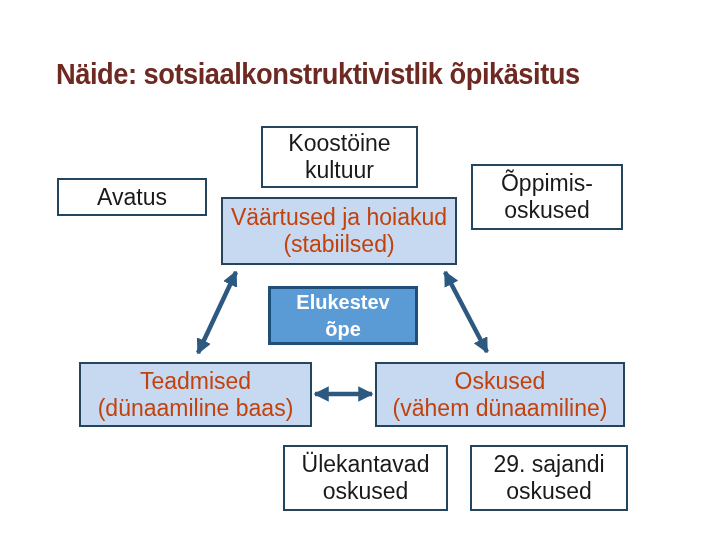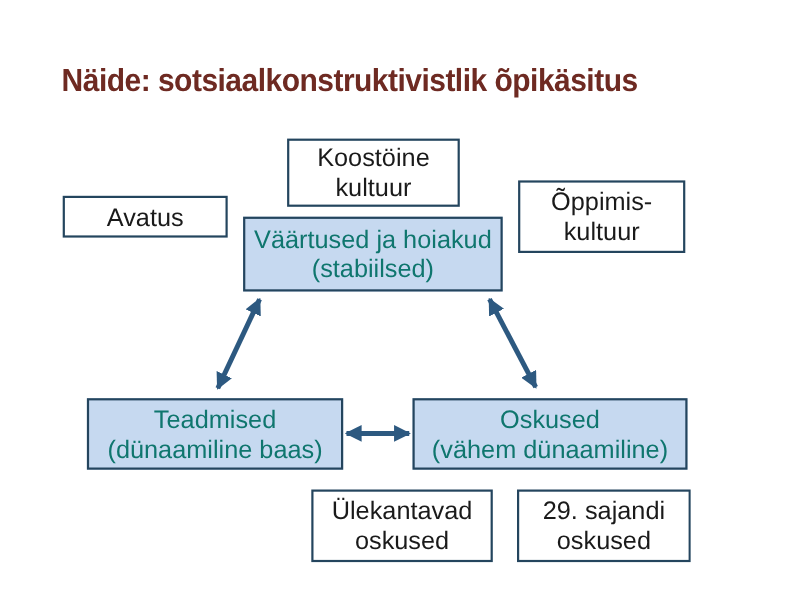--- a/index.html
+++ b/index.html
@@ -13,21 +13,21 @@
     letter-spacing:-0.5px; transform:scaleX(0.94); transform-origin:0 50%;
     white-space:nowrap;
   }
   .box {
     position:absolute; box-sizing:border-box;
     display:flex; align-items:center; justify-content:center;
     text-align:center; white-space:pre-line;
     border:2px solid #24455E; font-size:23px; line-height:27px;
   }
   .box--white  { background:#ffffff; color:#1a1a1a; }
-  .box--light  { background:#C6D9F0; color:#0f766e; }
+  .box--light  { background:#C6D9F0; color:#c2410c; }
   .box--medium { background:#5B9BD5; color:#ffffff; font-weight:bold;
                  border:3px solid #1F4E79; font-size:20px; }
   .b-koostoine   { left:261px; top:126px; width:157px; height:62px; }
   .b-avatus      { left:57px;  top:178px; width:150px; height:38px; }
   .b-oppimis     { left:471px; top:164px; width:152px; height:66px; }
   .b-vaartused   { left:221px; top:197px; width:236px; height:68px; }
   .b-elukestev   { left:268px; top:286px; width:150px; height:59px; }
   .b-uldpadev    { left:527px; top:286px; width:176px; height:34px; }
   .b-teadmised   { left:79px;  top:362px; width:233px; height:65px; }
   .b-oskused     { left:375px; top:362px; width:250px; height:65px; }
@@ -55,23 +55,25 @@
     <line x1="445" y1="272" x2="487" y2="352" stroke="#2D5980" stroke-width="4.5" marker-start="url(#mStart)" marker-end="url(#mEnd)"></line>
     <line x1="315" y1="394" x2="372" y2="394" stroke="#2D5980" stroke-width="4.5" marker-start="url(#mStart)" marker-end="url(#mEnd)"></line>
   </svg>
 
   <div class="title">Näide: sotsiaalkonstruktivistlik õpikäsitus</div>
 
   <div class="box box--white  b-koostoine">Koostöine
 kultuur</div>
   <div class="box box--white  b-avatus">Avatus</div>
   <div class="box box--white  b-oppimis">Õppimis-
-kultuur</div>
+oskused</div>
   <div class="box box--light  b-vaartused">Väärtused ja hoiakud
 (stabiilsed)</div>
+  <div class="box box--medium b-elukestev">Elukestev
+õpe</div>
   <div class="box box--light  b-teadmised">Teadmised
 (dünaamiline baas)</div>
   <div class="box box--light  b-oskused">Oskused
 (vähem dünaamiline)</div>
   <div class="box box--white  b-ulekantavad">Ülekantavad
 oskused</div>
   <div class="box box--white  b-sajandi">29. sajandi
 oskused</div>
 
   <svg class="logo" viewBox="0 0 100 100">

